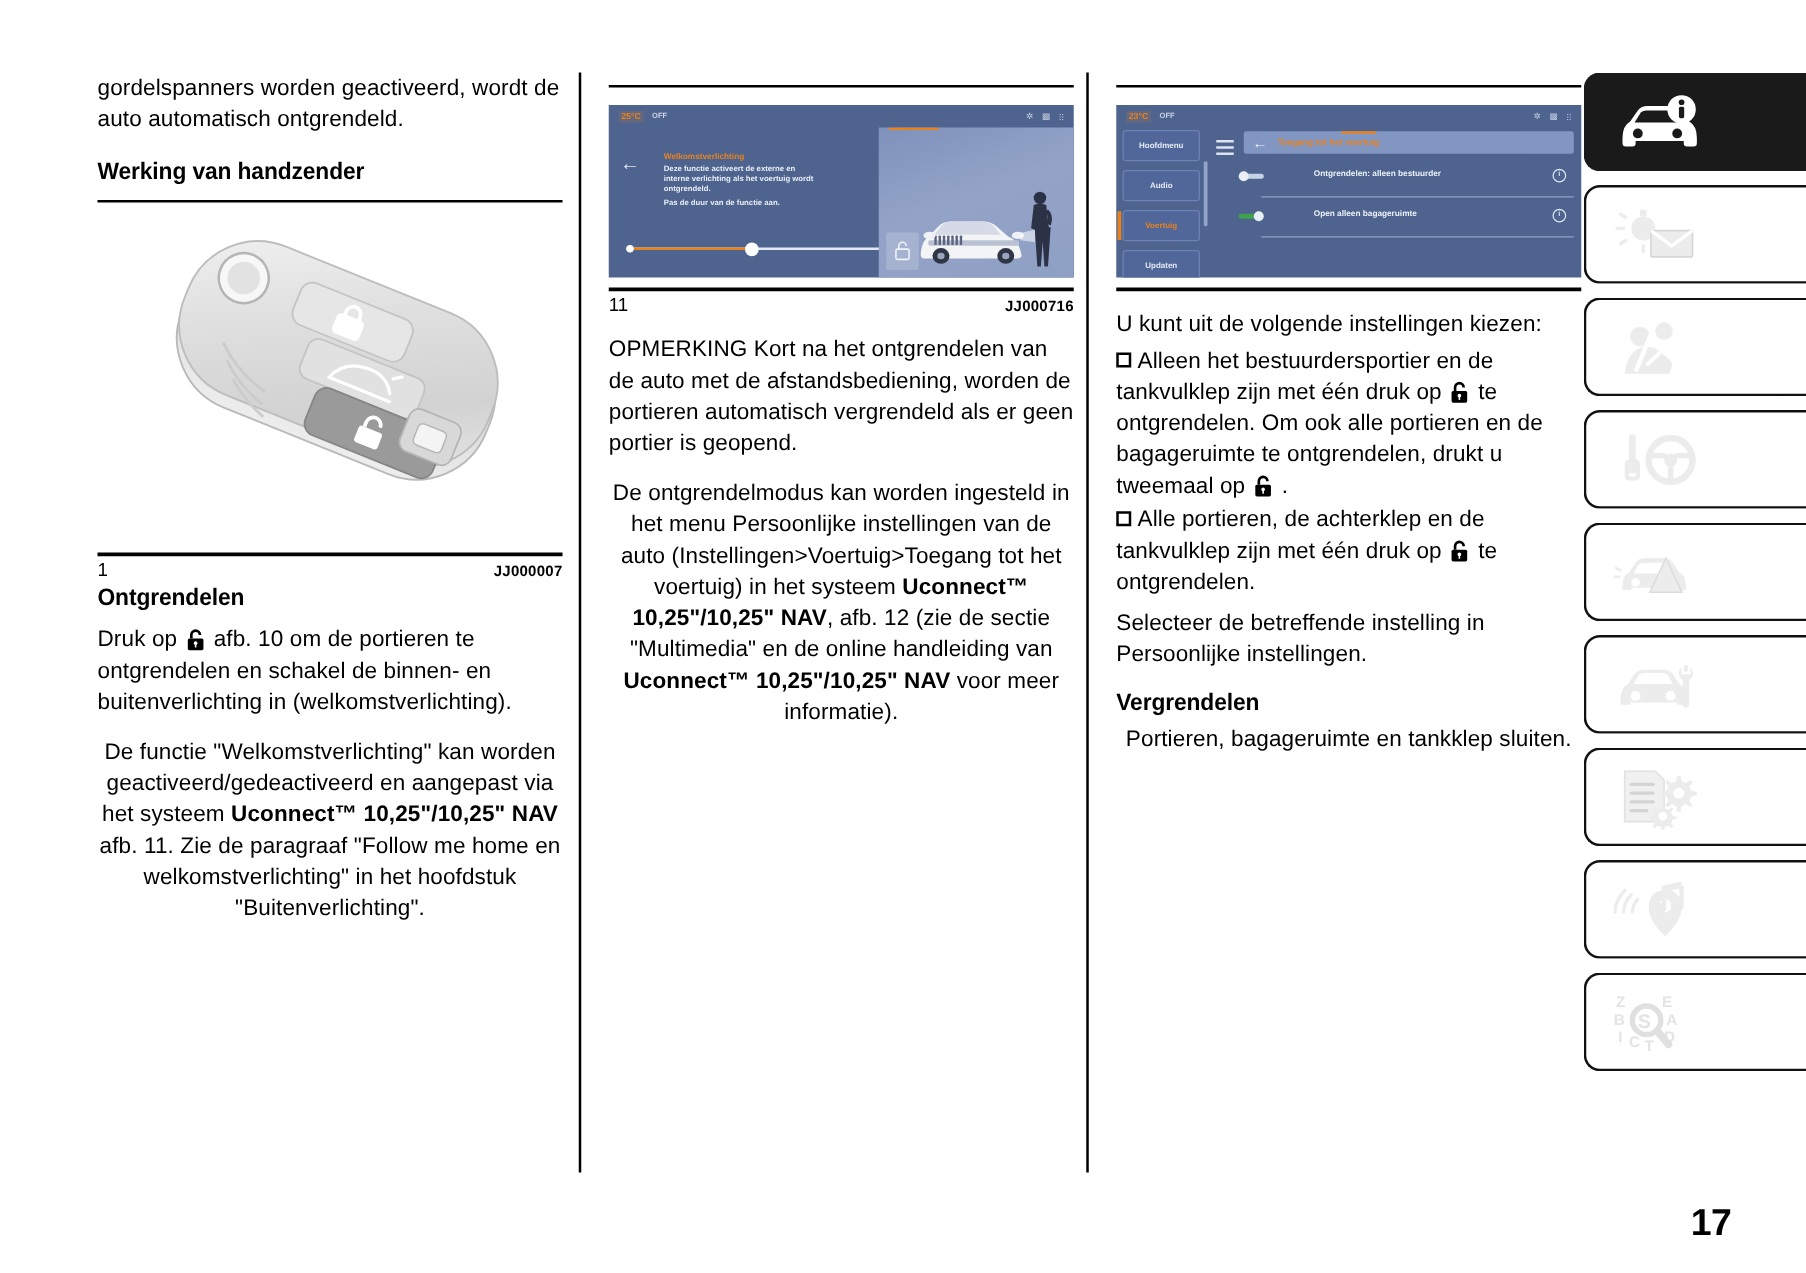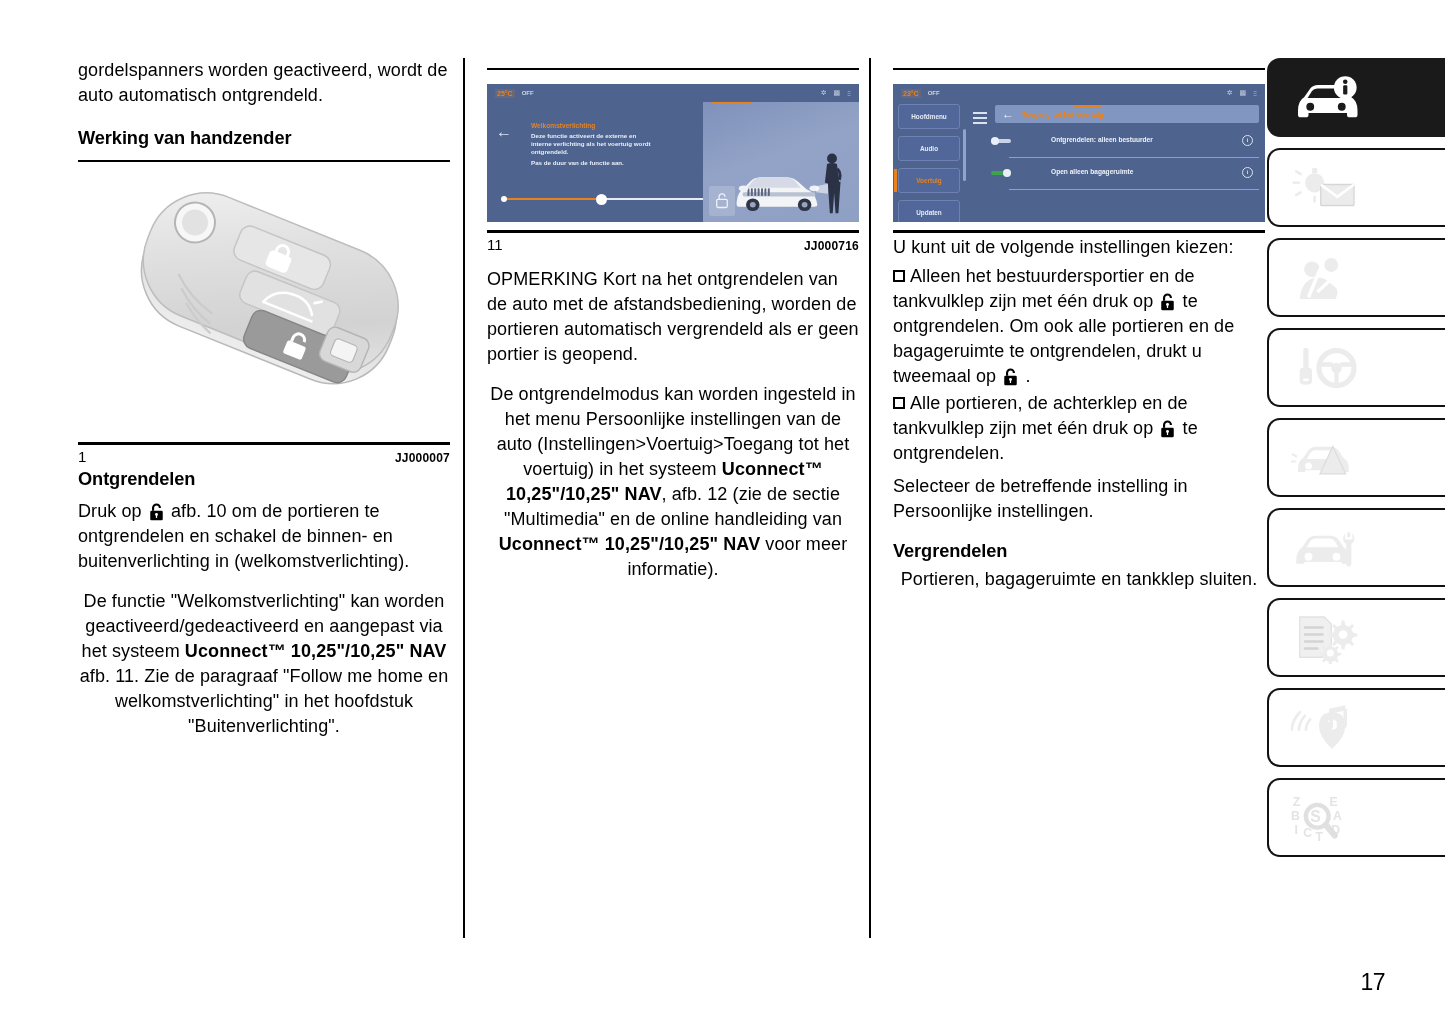--- a/index.html
+++ b/index.html
@@ -411,22 +411,22 @@
   .tab.active {
     background: #1a1a1a;
     border-color: #1a1a1a;
   }
   .tab .glyph { width: 70px; height: 52px; display: block; }
 
   #page-number {
     position: absolute;
     right: 60px;
     bottom: 22px;
-    font-size: 23px;
-    font-weight: normal;
+    font-size: 30px;
+    font-weight: bold;
     letter-spacing: -0.5px;
   }
 </style>
 </head>
 <body>
 
 <div id="page">
 
   <div class="col-divider" id="divider-1"></div>
   <div class="col-divider" id="divider-2"></div>
@@ -654,21 +654,21 @@
           </div>
           <span class="f12-row-label">Open alleen bagageruimte</span>
           <span class="f12-info">i</span>
           <div class="f12-row-line"></div>
         </div>
       </div>
 
       <div class="fig-caption-rule"></div>
     </div>
 
-    <p class="body" style="margin-top:2px;margin-bottom:4px">U kunt uit de volgende instellingen kiezen:</p>
+    <p class="body" style="margin-top:14px;margin-bottom:4px">U kunt uit de volgende instellingen kiezen:</p>
 
     <p class="body" style="margin-bottom:2px">
       <span class="sq-bullet"></span><span>Alleen het bestuurdersportier en de tankvulklep zijn met één druk op</span>
       <svg class="icon-unlock" viewBox="0 0 24 28">
         <rect x="2" y="12" width="20" height="15" rx="2" fill="#000"></rect>
         <path d="M6.5 12 V7.5 a5.5 5.5 0 0 1 11 0" fill="none" stroke="#000" stroke-width="3.4"></path>
         <circle cx="12" cy="18" r="2.3" fill="#fff"></circle>
         <rect x="11" y="19" width="2" height="4.5" fill="#fff"></rect>
       </svg>
       <span>te ontgrendelen. Om ook alle portieren en de bagageruimte te ontgrendelen, drukt u tweemaal op</span>

